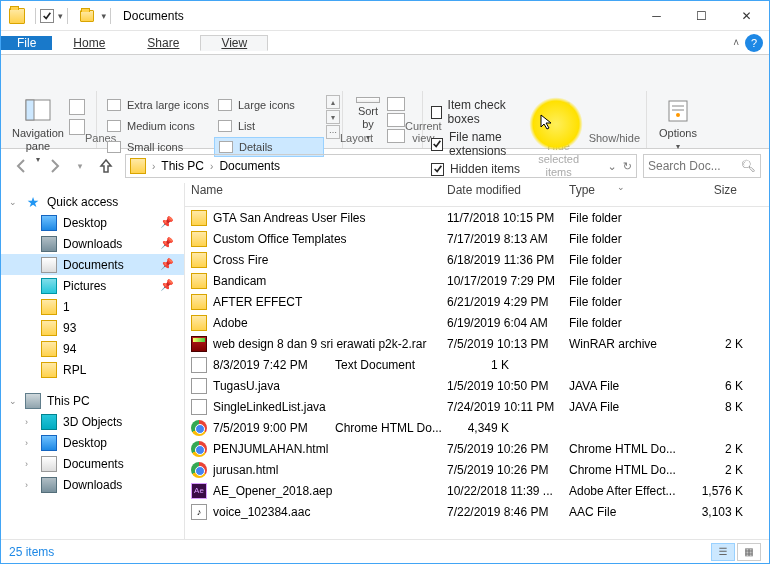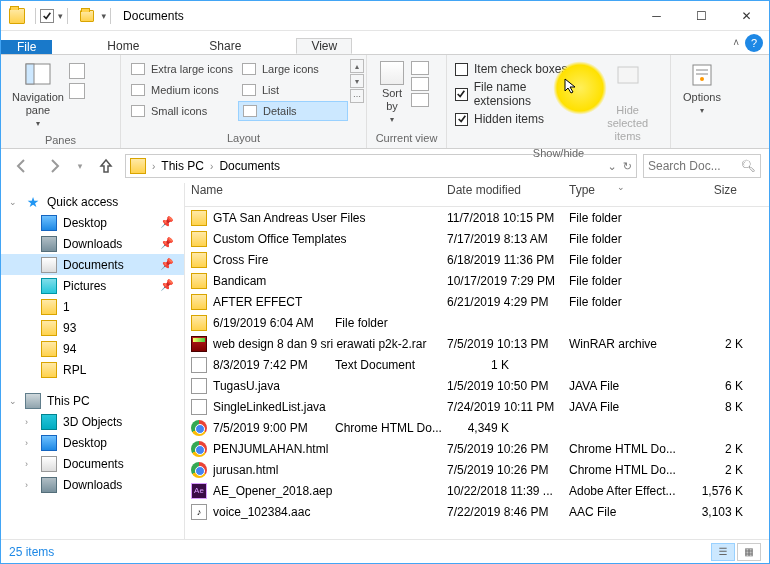--- a/index.html
+++ b/index.html
@@ -11,30 +11,30 @@
 .titlebar .folder-ic::before { content:""; position:absolute; top:-3px; left:0; width:7px; height:3px; background:#ffd24d; border:1px solid #d9a400; border-bottom:none; }
 .titlebar .sep { width:1px; height:16px; background:#ccc; margin:0 4px; }
 .titlebar .chk { width:14px; height:14px; border:1px solid #888; margin-right:2px; display:flex; align-items:center; justify-content:center; }
 .titlebar .chk svg { width:10px; height:10px; }
 .titlebar .dd { font-size:9px; color:#555; margin-left:2px; }
 .titlebar .title { margin-left:8px; font-size:12px; }
 .titlebar .spacer { flex:1; }
 .titlebar .winbtn { width:45px; height:29px; display:flex; align-items:center; justify-content:center; font-size:12px; color:#333; }
 
 
-.tabsrow { height: 24px; display:flex; align-items:flex-end; background:#fff; border-bottom:1px solid #d0d0d0; position:relative;gap:40px; }
+.tabsrow { height: 24px; display:flex; align-items:center; background:#fff; border-bottom:1px solid #d0d0d0; position:relative; }
 .filetab { background:#1979ca; color:#fff; padding:0 16px; display:flex; align-items:center; font-size:12px; }
-.tab { padding:0 14px; display:flex; align-items:center; font-size:12px; color:#333; border:1px solid transparent; }
+.tab { padding:0 20px; display:flex; align-items:center; font-size:12px; color:#333; border:1px solid transparent;text-decoration:underline; }
 .tab.active { background:#f5f6f7; border:1px solid #d0d0d0; border-bottom-color:#f5f6f7; }
 .tabsrow .helpbtn { position:absolute; right:6px; top:3px; width:18px; height:18px; border-radius:50%; background:#1e88e5; color:#fff; display:flex; align-items:center; justify-content:center; font-size:11px; }
 .tabsrow .caret { position:absolute; right:30px; top:6px; font-size:10px; color:#555; }
 
 
 .ribbon { height: 94px; background:#f5f6f7; border-bottom:1px solid #d0d0d0; display:flex; }
-.group { border-right:1px solid #e0e0e0; display:flex; flex-direction:column; padding:4px 6px 2px 6px; }
+.group { border-right:1px solid #e0e0e0; display:flex; flex-direction:row; padding:4px 6px 2px 6px;margin-top:36px; }
 .group-label { text-align:center; font-size:11px; color:#666; margin-top:auto; padding:2px 0; }
 .bigbtn { display:flex; flex-direction:column; align-items:center; justify-content:flex-start; padding:2px 4px; min-width:50px; }
 .bigbtn .ic { width:28px; height:28px; margin-bottom:2px; }
 .bigbtn span { font-size:11px; line-height:13px; text-align:center; color:#444; }
 .bigbtn.disabled span { color:#aaa; }
 
 .panes-body { display:flex; flex:1; }
 .panes-body .bigbtn { min-width:62px; }
 .sm-icon { width:16px; height:16px; border:1px solid #aaa; background:#fff; display:inline-block; }
 
@@ -143,21 +143,21 @@
 <div class="tabsrow">
   <div class="filetab">File</div>
   <div class="tab">Home</div>
   <div class="tab">Share</div>
   <div class="tab active">View</div>
   <div class="caret">˄</div>
   <div class="helpbtn">?</div>
 </div>
 
 <div class="ribbon">
-  <div class="group" style="width:120px;">
+  <div class="group" style="width:96px;">
     <div class="panes-body">
       <div class="bigbtn">
         <div class="ic"><svg viewBox="0 0 28 28">
               <rect x="2" y="3" width="24" height="20" fill="#fff" stroke="#888"></rect>
               <rect x="2" y="3" width="8" height="20" fill="#cde8ff" stroke="#888"></rect>
             </svg></div>
         <span style="white-space:pre-line">Navigation
 pane</span>
         <span style="font-size:8px;color:#555;">▾</span>
       </div>
@@ -420,20 +420,21 @@
         </div>
         <div class="frow">
           <div class="fic ic-folder"></div>
           <div class="fname">AFTER EFFECT</div>
           <div class="fdate">6/21/2019 4:29 PM</div>
           <div class="ftype">File folder</div>
           <div class="fsize"></div>
         </div>
         <div class="frow">
           <div class="fic ic-folder"></div>
+          <div class="fname">Adobe</div>
           <div class="fdate">6/19/2019 6:04 AM</div>
           <div class="ftype">File folder</div>
           <div class="fsize"></div>
         </div>
         <div class="frow">
           <div class="fic ic-rar"></div>
           <div class="fname">web design 8 dan 9 sri erawati p2k-2.rar</div>
           <div class="fdate">7/5/2019 10:13 PM</div>
           <div class="ftype">WinRAR archive</div>
           <div class="fsize">2 K</div>

